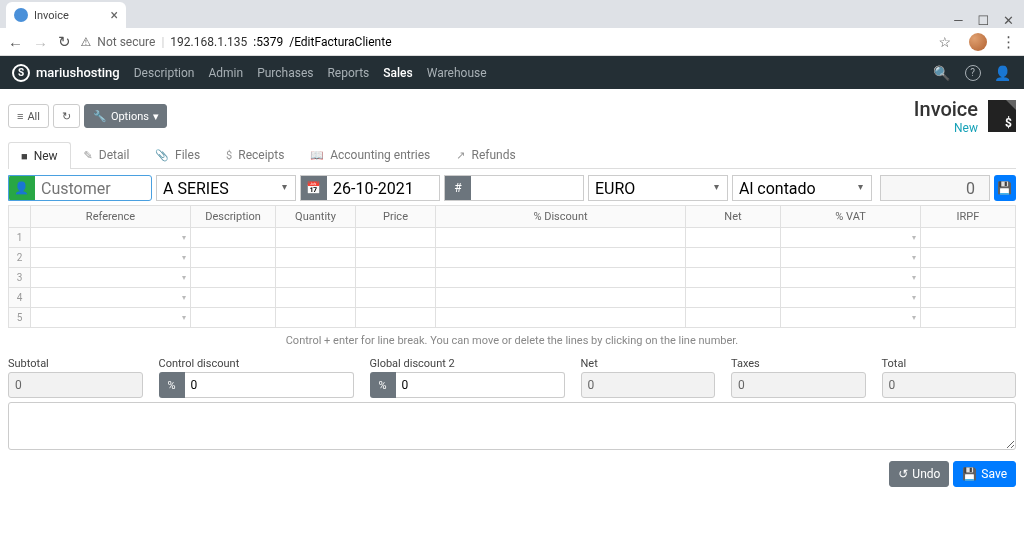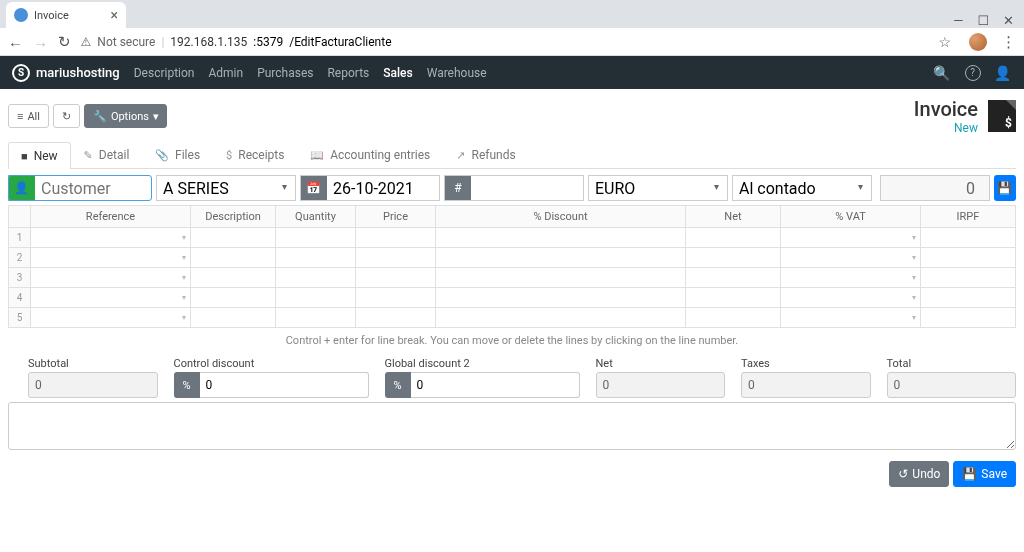--- a/index.html
+++ b/index.html
@@ -73,21 +73,21 @@
 
 
 .line-table { width: 100%; border-collapse: collapse; table-layout: fixed; }
 .line-table th { font-size: 11px; font-weight: 400; color: #666; padding: 4px; border: 1px solid #e0e0e0; background: #fafafa; text-align: center; }
 .line-table td { border: 1px solid #e0e0e0; height: 20px; padding: 0 4px; }
 .line-table td.rownum { width: 22px; text-align: center; background: #fafafa; color: #999; font-size: 10px; }
 .hint { text-align: center; font-size: 11px; color: #888; padding: 6px 0 10px; }
 .dd-cell::after { content:"▾"; float:right; color:#bbb; font-size:8px; }
 
 
-.totals { display: flex; gap: 16px; margin-bottom: 4px; margin-left: 20px; }
+.totals { display: flex; gap: 16px; margin-bottom: 4px; }
 .tot-col { flex: 1; }
 .tot-col label { display: block; font-size: 11px; color: #444; margin-bottom: 2px; }
 .tot-input { border: 1px solid #ccc; border-radius: 3px; height: 26px; padding: 0 6px; font-size: 12px; width: 100%; background: #f2f2f2; color: #666; display:flex; align-items:center;}
 .tot-group { display:flex; }
 .tot-group .pct-btn { width:26px; height:26px; background:#6c757d; color:#fff; display:flex; align-items:center;justify-content:center; border-radius:3px 0 0 3px; font-size:11px; flex-shrink:0;}
 .tot-group input { flex:1; border:1px solid #ccc; border-left:none; border-radius:0 3px 3px 0; height:26px; padding:0 6px; font-size:12px; }
 
 
 .obs label { font-size: 11px; color: #444; margin-bottom: 2px; display: block; }
 .obs textarea { width: 100%; height: 48px; border: 1px solid #ccc; border-radius: 3px; resize: vertical; padding: 4px; font-size: 12px; }

